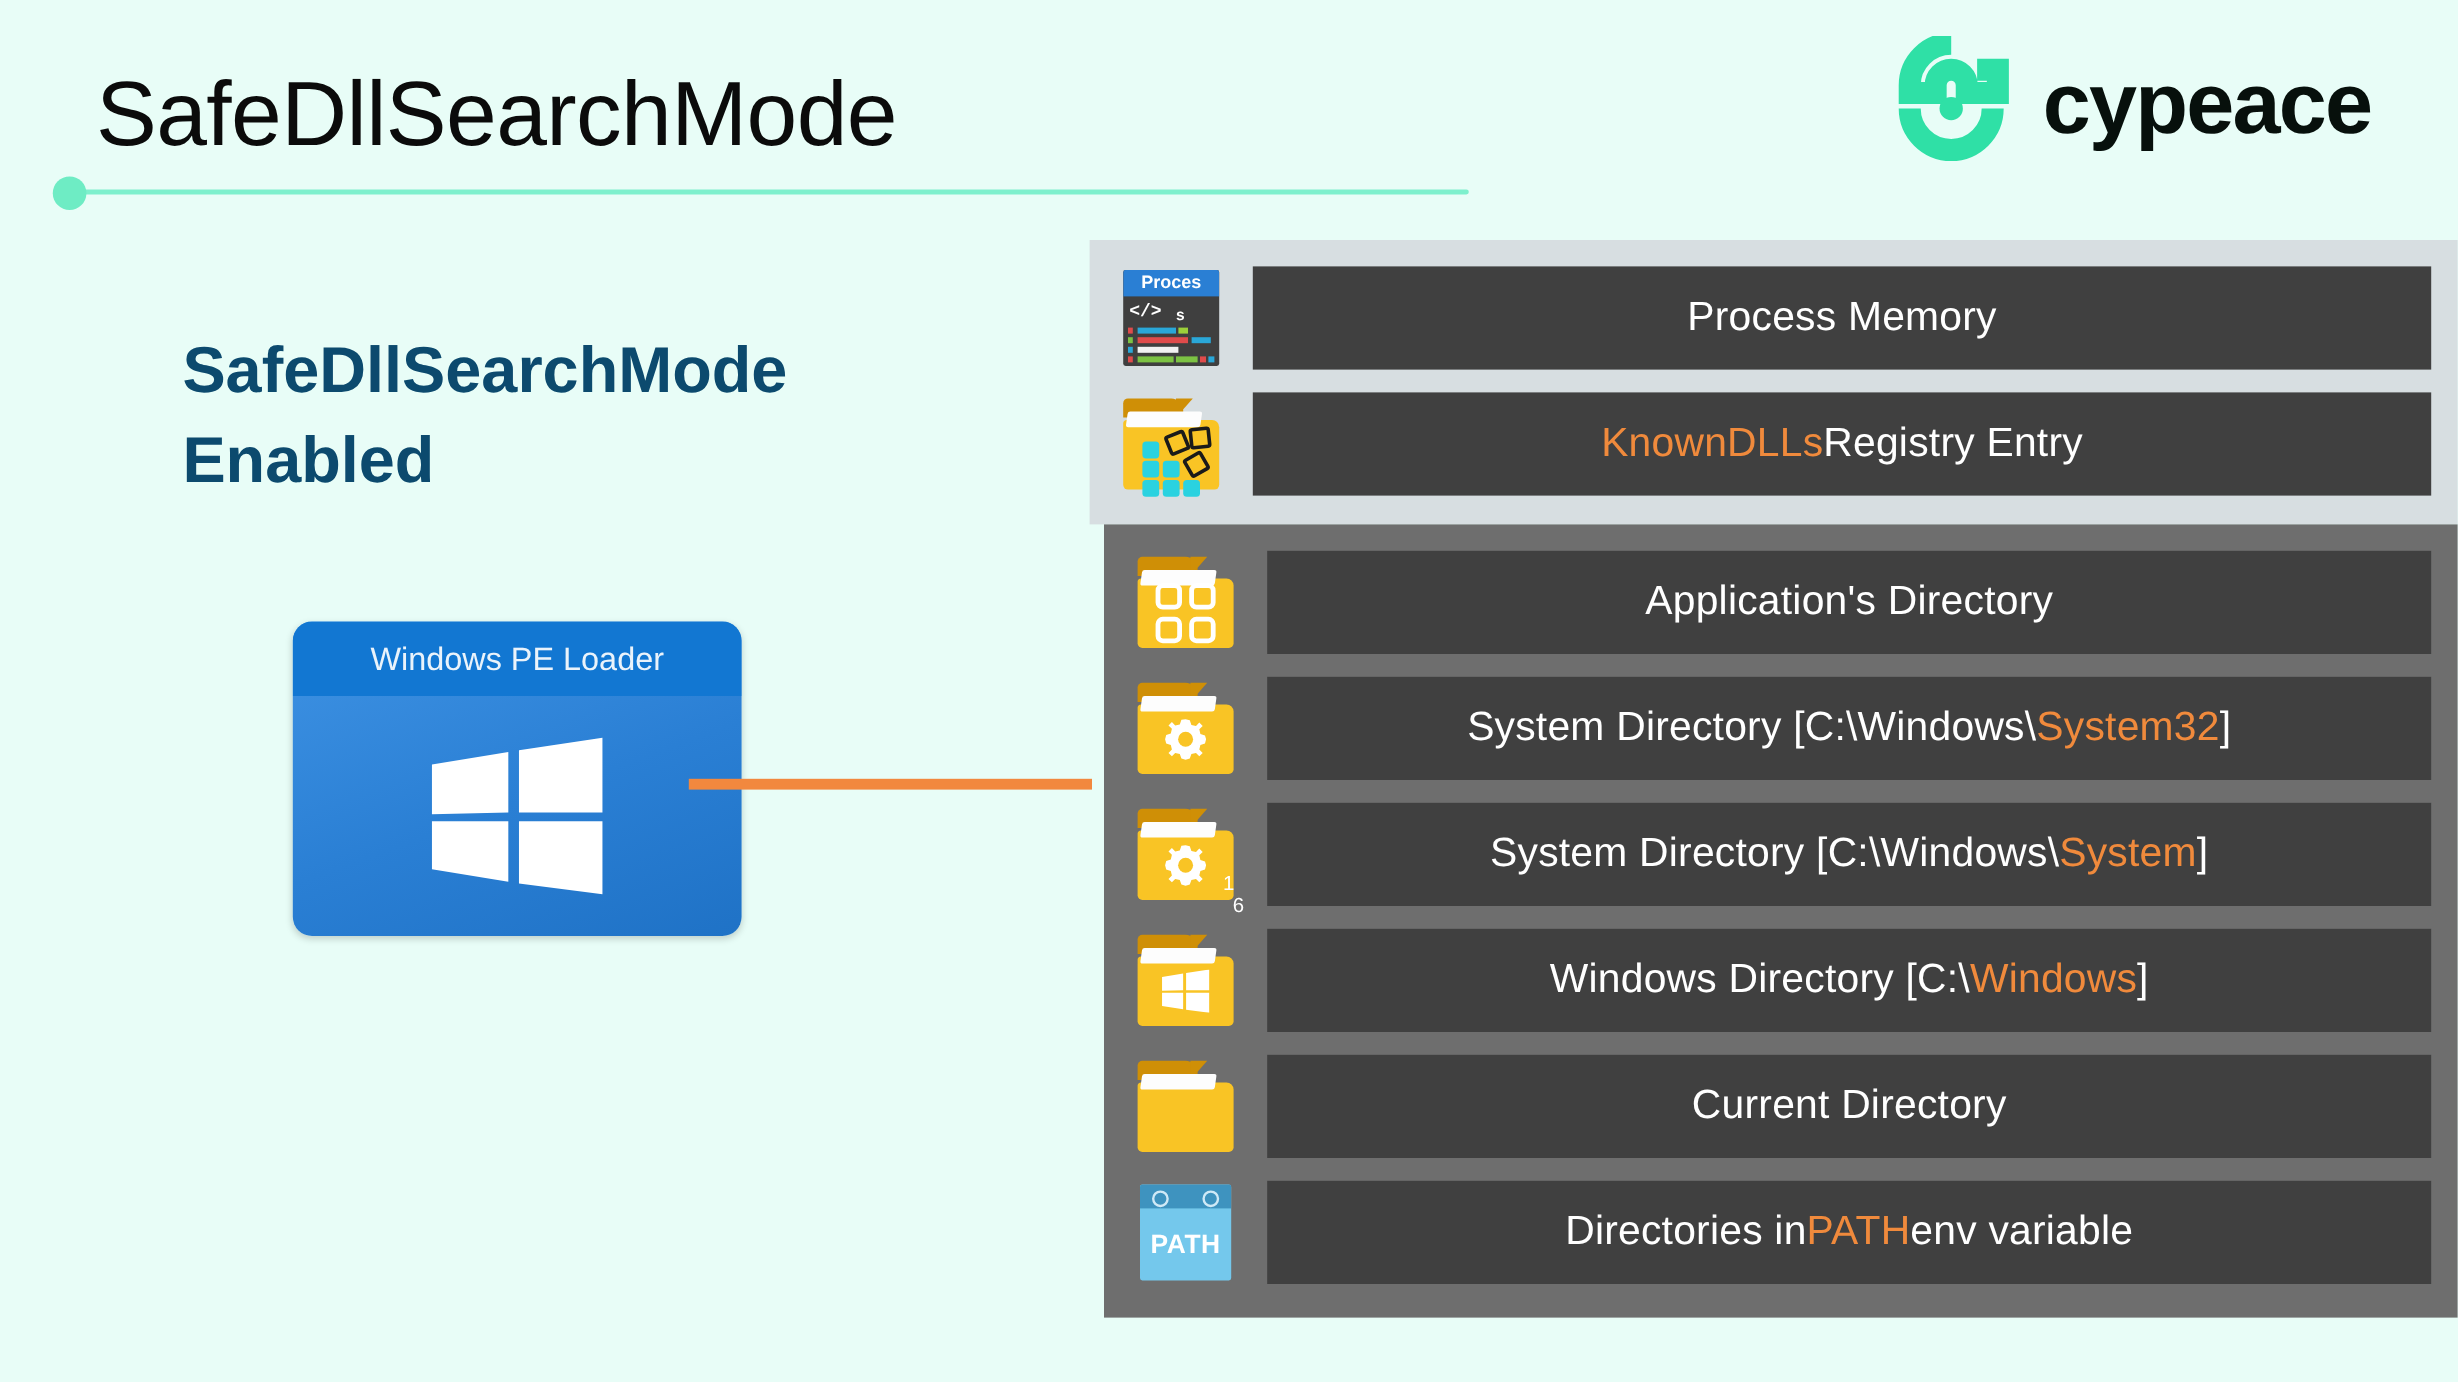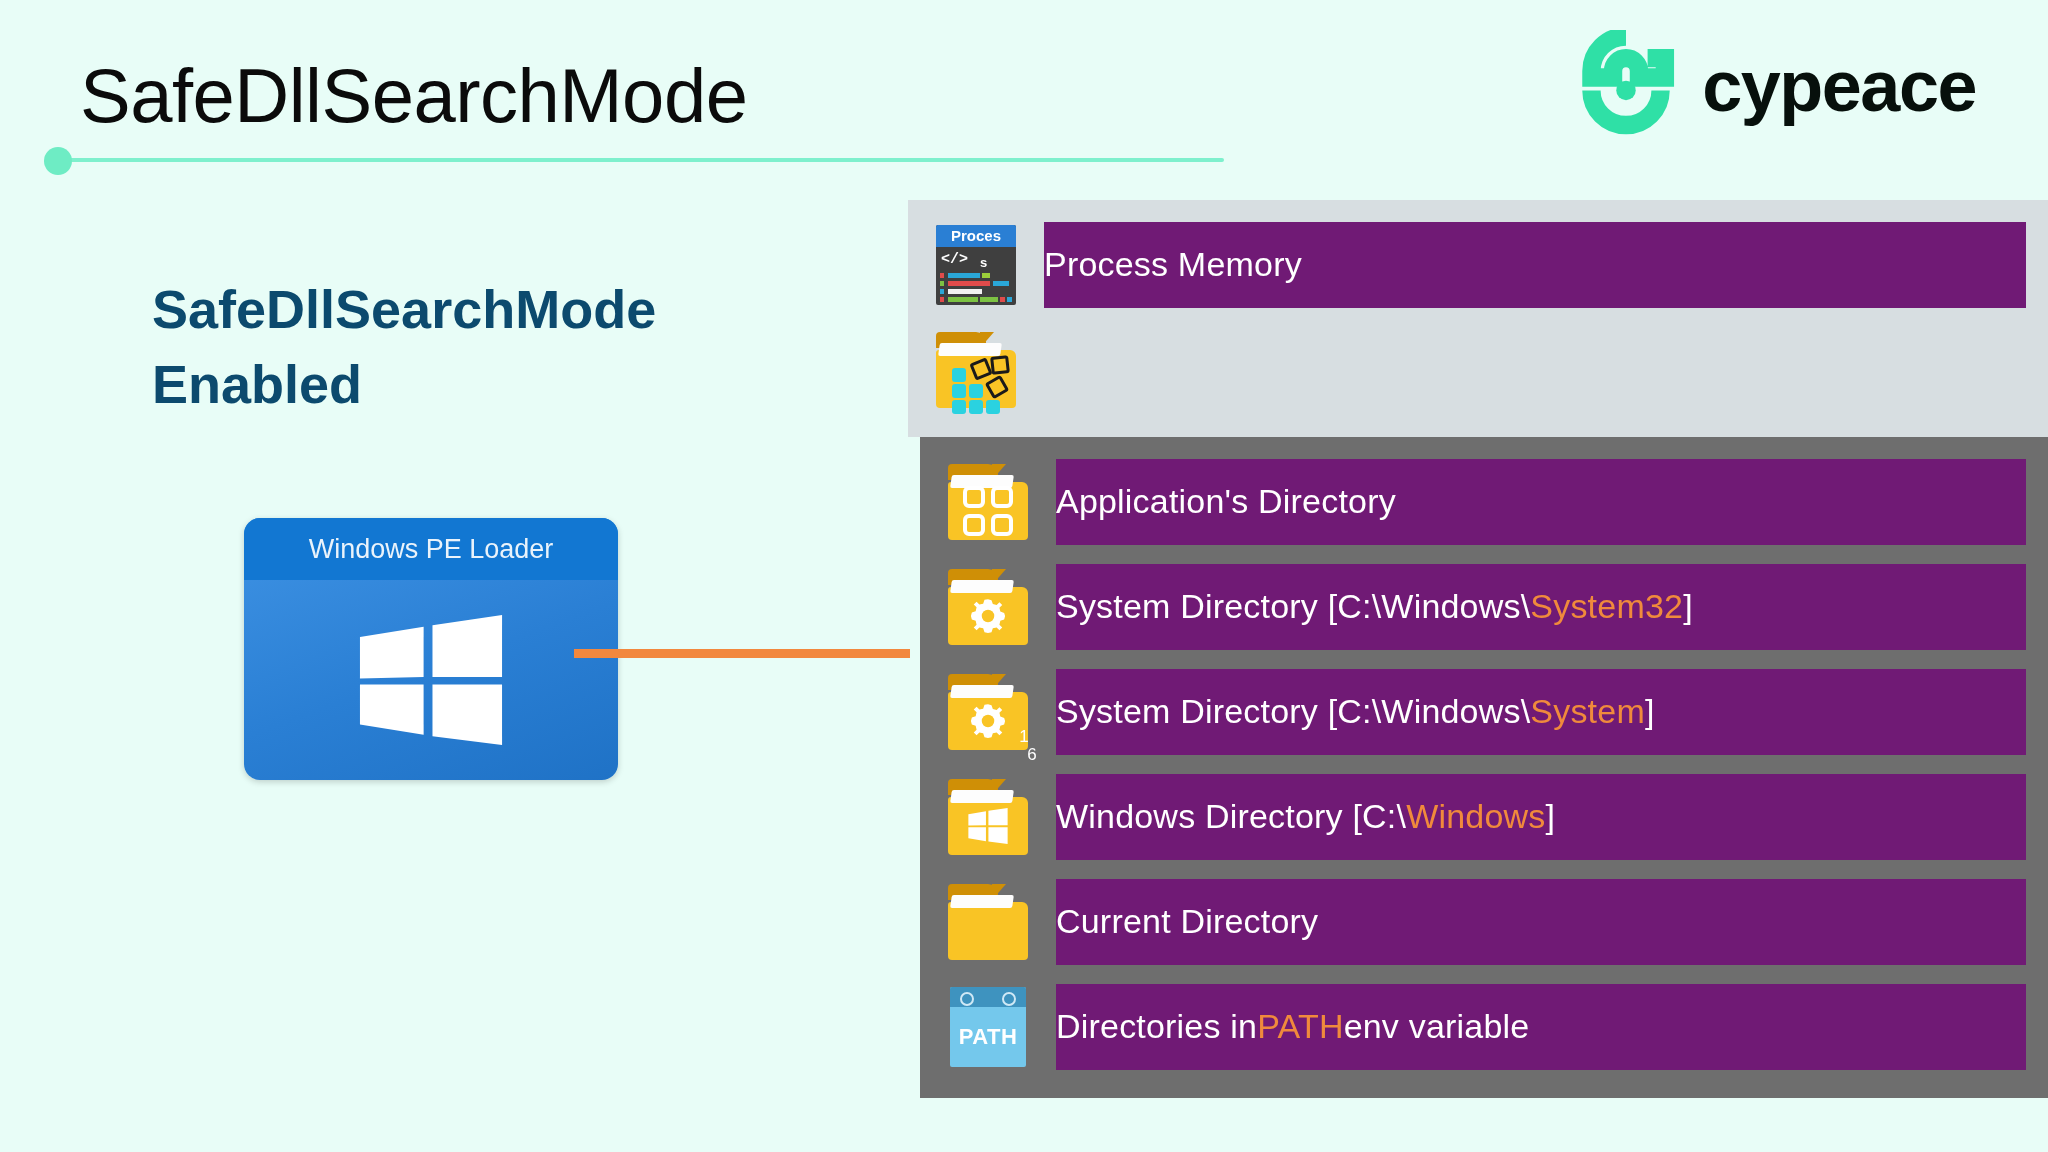--- a/index.html
+++ b/index.html
@@ -148,25 +148,25 @@
   }
   .row-icon {
     width: 92px;
     height: 88px;
     flex: 0 0 92px;
     position: relative;
   }
   .row-bar {
     flex: 1;
     height: 86px;
-    background: #701a75;
+    background: #404040;
     color: #ffffff;
     display: flex;
     align-items: center;
-    justify-content: flex-start;
+    justify-content: center;
     font-size: 34px;
     letter-spacing: .2px;
     white-space: nowrap;
   }
   .hl { color: #f08a3c; }
 
   
   .folder {
     position: absolute;
     left: 6px;
@@ -409,20 +409,24 @@
             <i style="left:33px; top:34px;"></i>
             <i style="left:16px; top:50px;"></i>
             <i style="left:33px; top:50px;"></i>
             <i style="left:50px; top:50px;"></i>
             <b style="left:36px; top:10px; transform:rotate(-22deg);"></b>
             <b style="left:55px; top:6px;  transform:rotate(-6deg);"></b>
             <b style="left:52px; top:28px; transform:rotate(-30deg);"></b>
           </div>
         </div>
       </div>
+      <div class="row-bar">
+        <span class="hl">KnownDLLs</span>
+          <span> Registry Entry</span>
+      </div>
     </div>
 
   </div>
 
   <div class="panel-section" id="section-standard">
 
     <div class="order-row">
       <div class="row-icon">
         <div class="folder">
           <div class="folder-back"></div>

